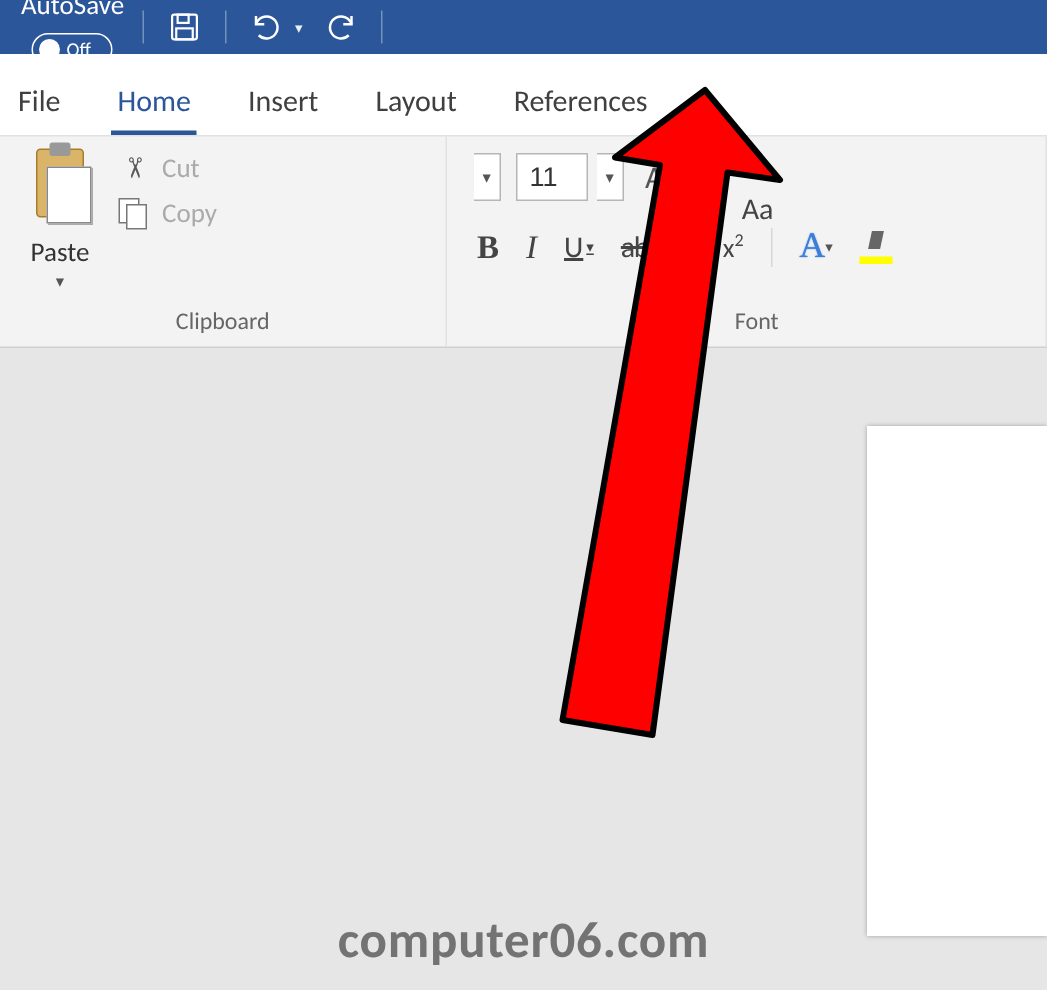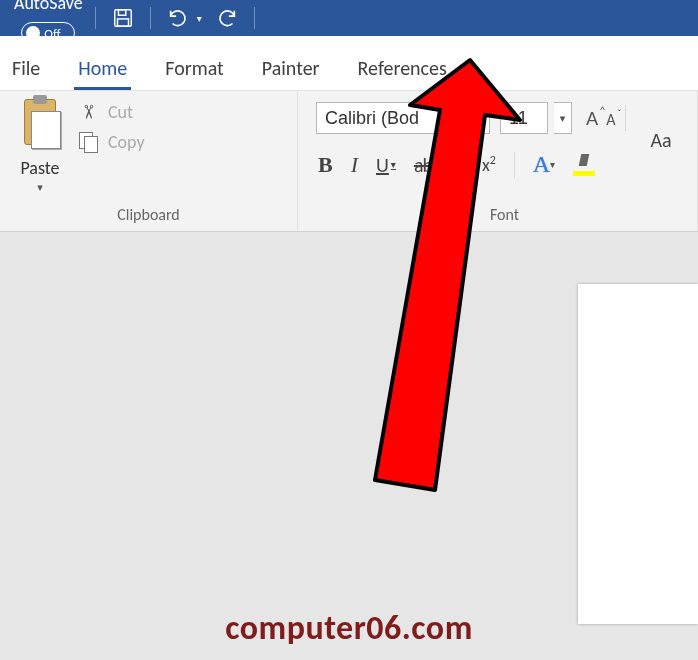--- a/index.html
+++ b/index.html
@@ -128,21 +128,21 @@
 }
 
 
 .arrow-wrap {
   position:absolute; left:320px; top:60px; width:200px; height:430px; pointer-events:none;
 }
 .arrow-svg { width:100%; height:100%; overflow:visible;}
 
 .watermark {
   position:absolute; left:0; right:0; bottom:12px; text-align:center;
-  font-size:34px; color:#7f1d1d; font-weight:600; letter-spacing:0.5px;
+  font-size:34px; color:#737373; font-weight:600; letter-spacing:0.5px;
   font-family: Calibri, Arial, sans-serif;
 }
 
 .disabled-look { color:#aaa !important; }
 </style>
 </head>
 <body>
 
 <div class="titlebar">
   <div class="autosave-wrap">
@@ -173,22 +173,22 @@
       <path d="M20 10 A8 8 0 1 0 18 18"></path>
       <path d="M20 4 L20 10 L14 10"></path>
     </svg>
   </div>
   <div class="qat-divider"></div>
 </div>
 
 <div class="tabs">
   <div class="tab">File</div>
   <div class="tab active">Home</div>
-  <div class="tab">Format</div>
-  <div class="tab">Painter</div>
+  <div class="tab">Insert</div>
+  <div class="tab">Layout</div>
   <div class="tab">References</div>
 </div>
 
 <div class="ribbon">
 
   <div class="group" style="width:298px;">
     <div class="clipboard-body">
       <div class="paste-big">
         <div class="paste-icon">
           <div class="clipboard-back"></div>
@@ -213,21 +213,20 @@
           <span>Copy</span>
         </div>
       </div>
     </div>
     <div class="group-label">Clipboard</div>
   </div>
 
   <div class="group font-group">
     <div>
       <div class="font-row1">
-        <input class="font-name" value="Calibri (Bod" style="">
         <div class="combo-arrow">▾</div>
         <input class="font-size" style="margin-left: 4px;" value="11">
         <div class="combo-arrow">▾</div>
         <div class="grow-shrink">
           <span class="aplus">A<sup>^</sup></span>
           <span class="aminus">A<sup>ˇ</sup></span>
         </div>
         <div style="width:1px;height:26px;background:#d7d7d7;margin:0 4px;"></div>
         <span class="aa">Aa</span>
       </div>

